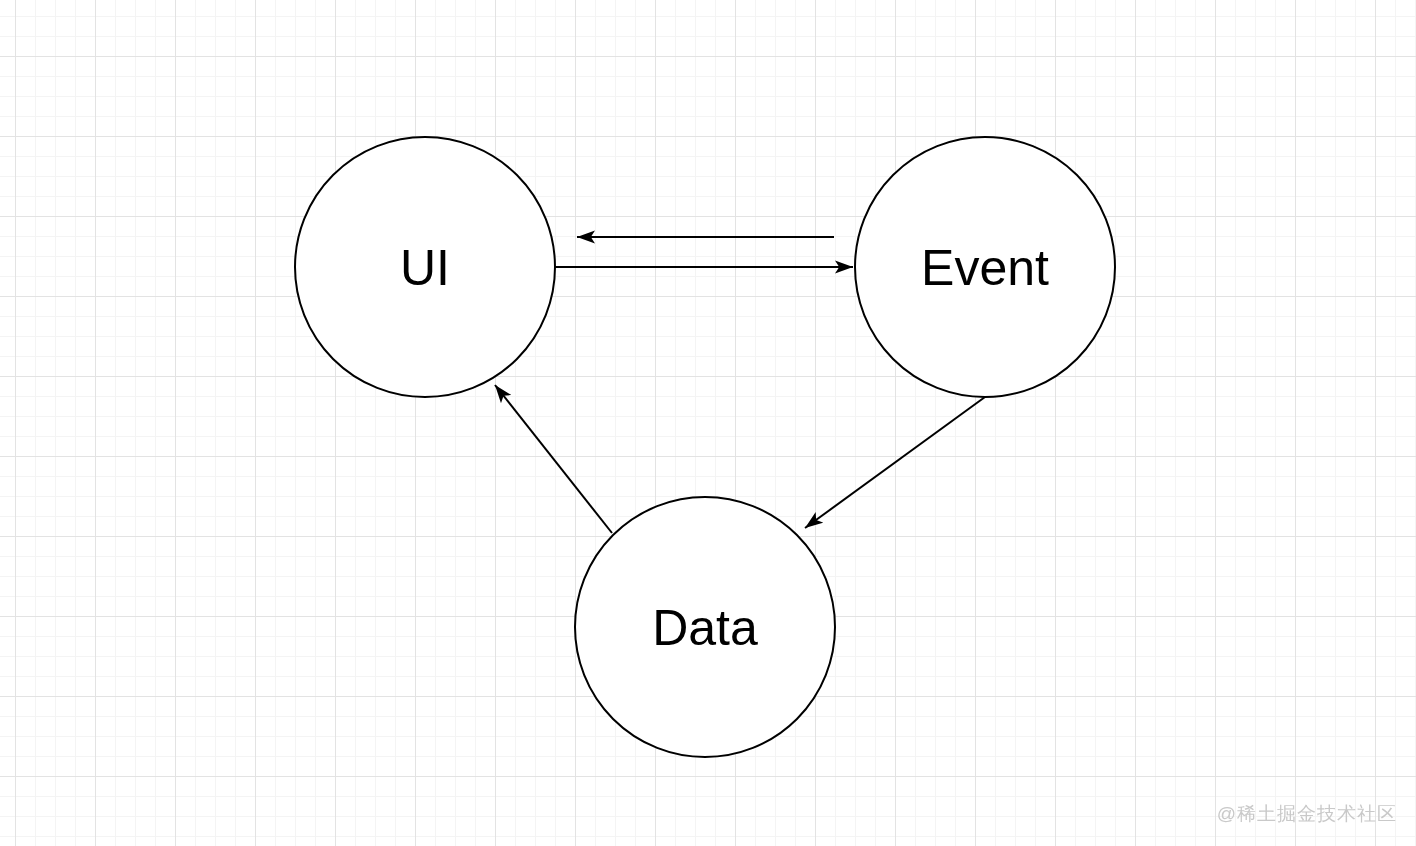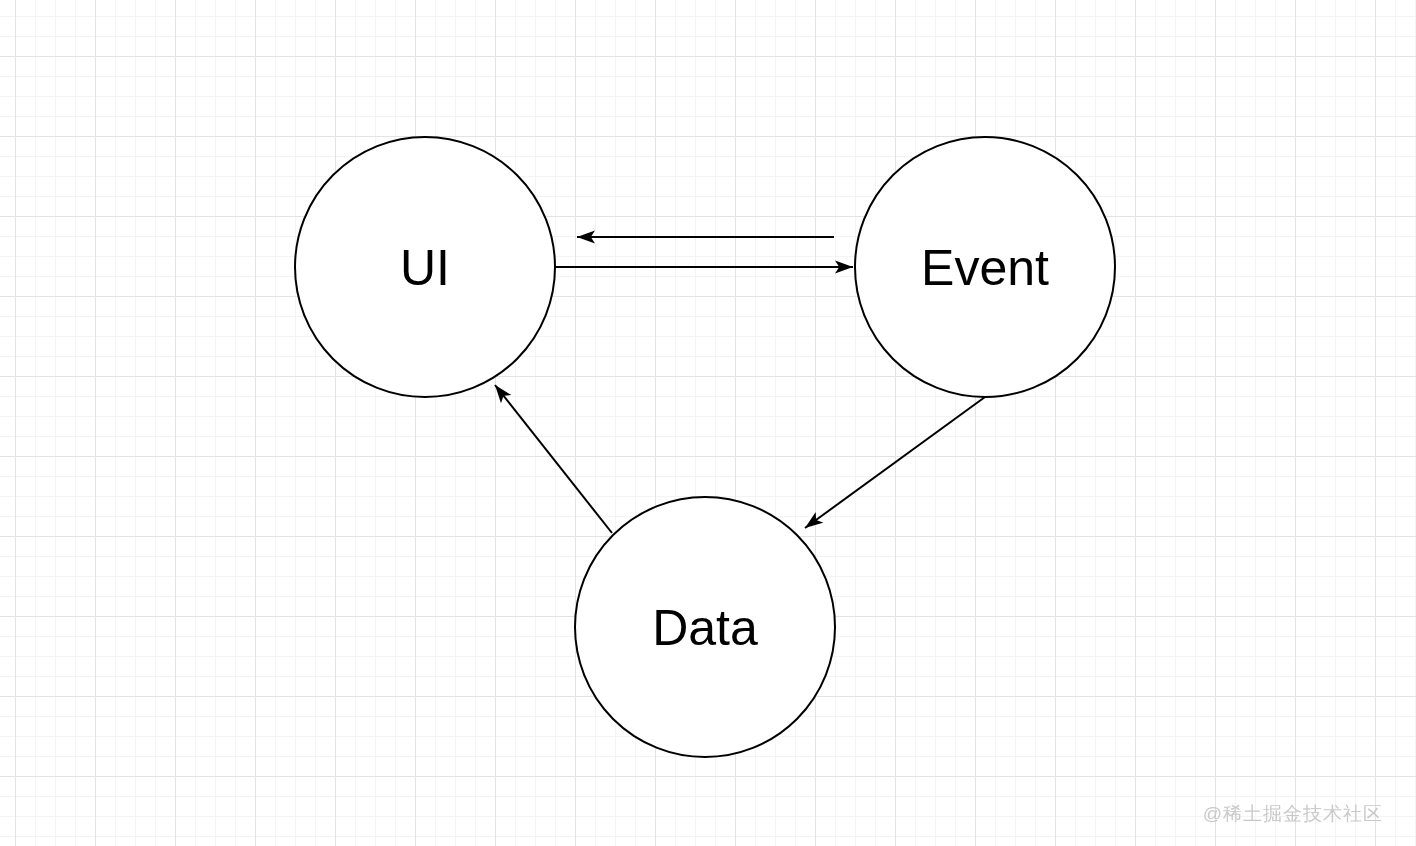--- a/index.html
+++ b/index.html
@@ -39,21 +39,21 @@
     fill: none;
   }
   .node-label {
     fill: #000000;
     font-family: "Liberation Sans", sans-serif;
     font-size: 50px;
     text-anchor: middle;
   }
   .watermark {
     position: absolute;
-    right: 33px;
+    right: 19px;
     bottom: 19px;
     font-size: 19px;
     color: #c9c9c9;
     letter-spacing: 1px;
     font-family: "Liberation Sans", sans-serif;
     user-select: none;
   }
 </style>
 </head>
 <body>

